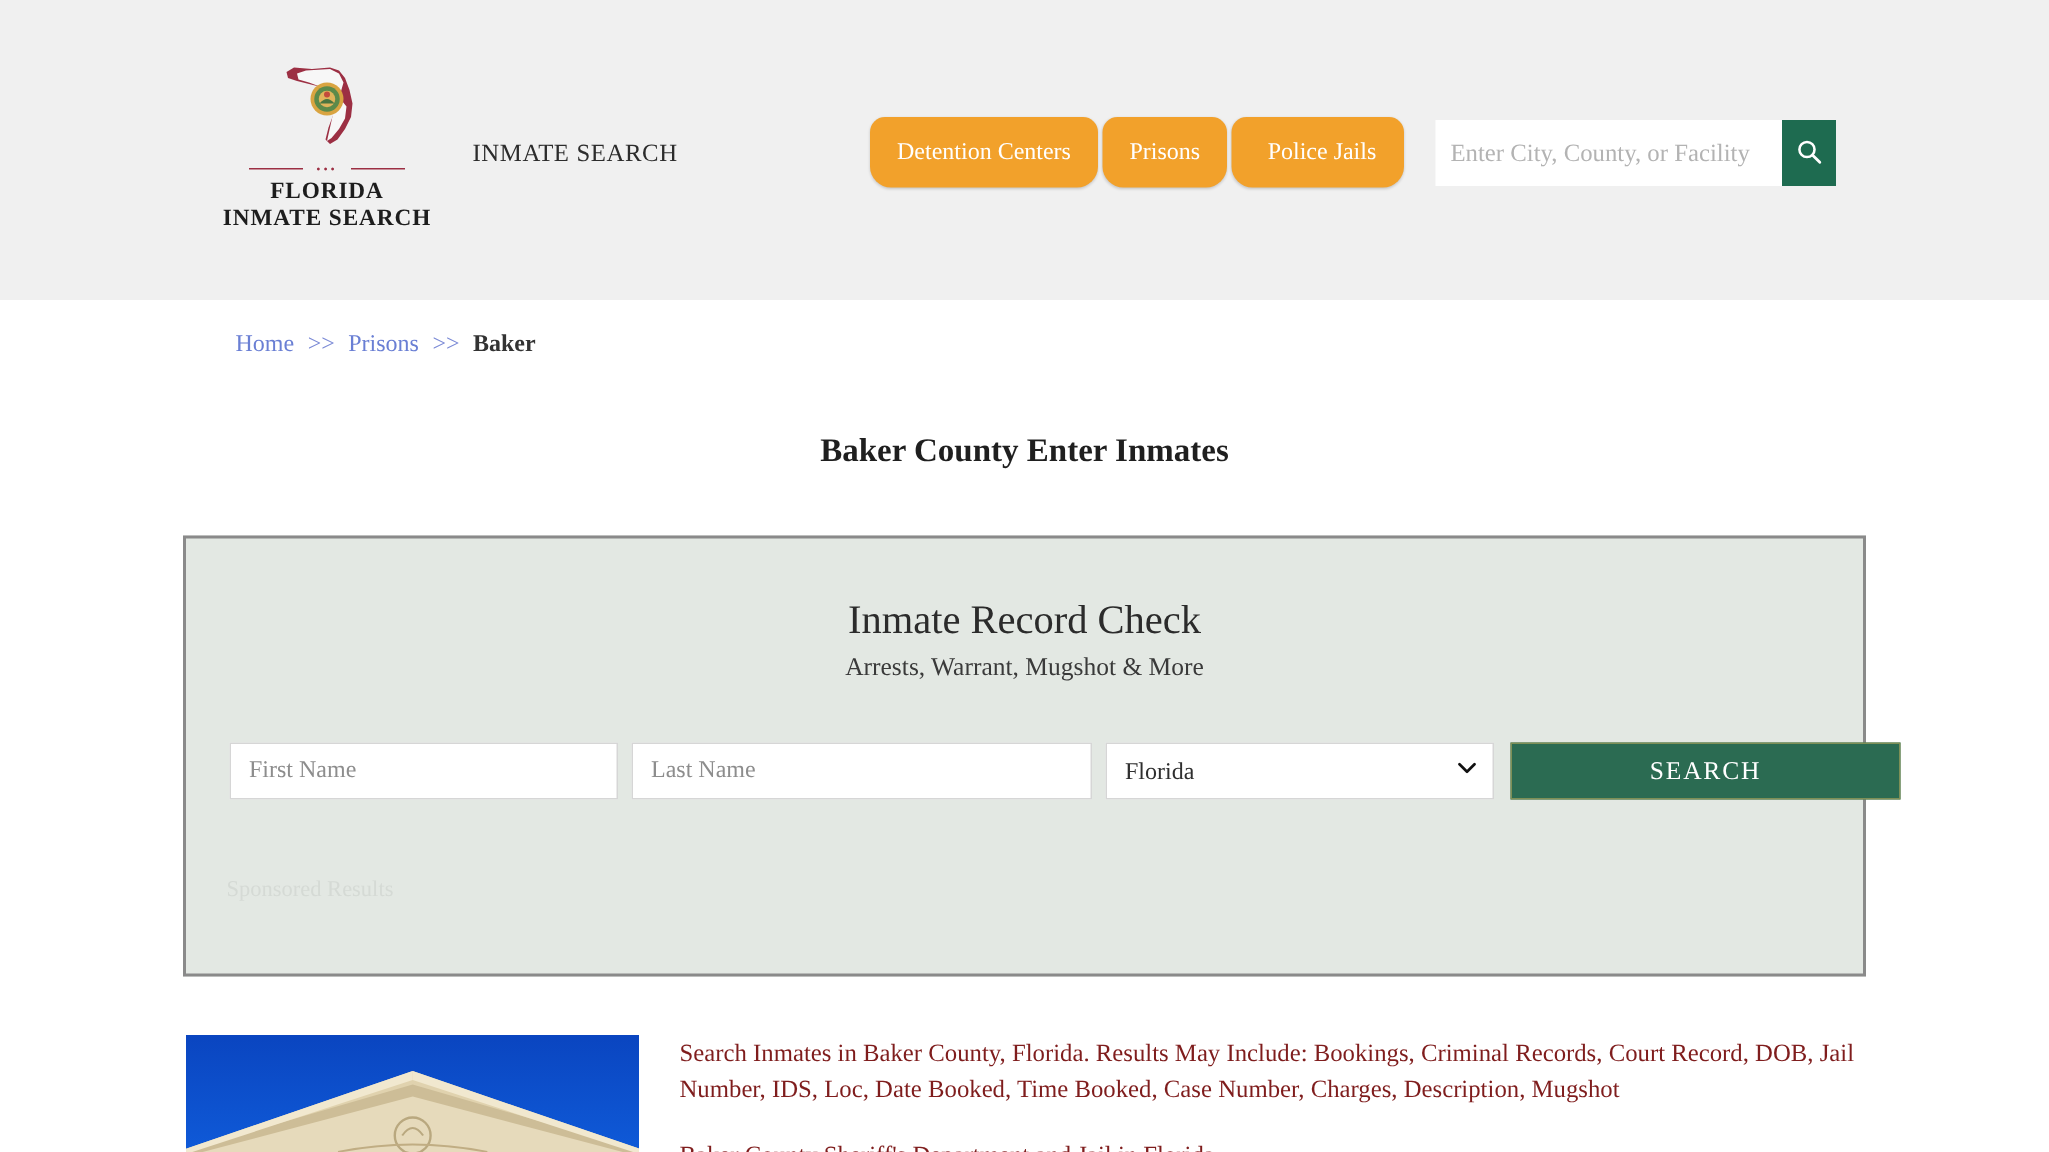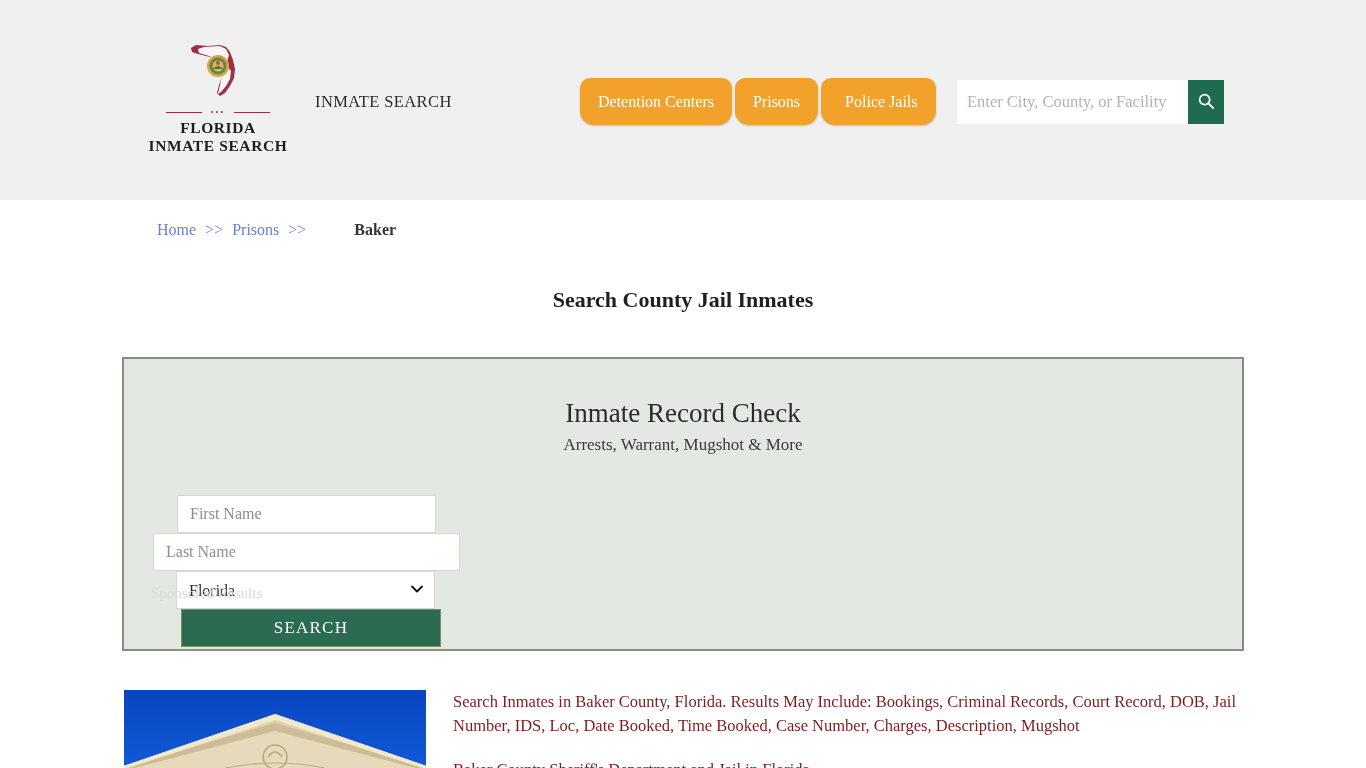--- a/index.html
+++ b/index.html
@@ -151,21 +151,20 @@
     color: #6a7fd4;
     text-decoration: none;
   }
   .breadcrumb .sep {
     color: #7b8ad6;
     margin: 0 5px;
   }
   .breadcrumb .current {
     color: #333;
     font-weight: bold;
-    margin-left: 39px;
   }
 
   
   .page-title {
     position: absolute;
     left: 0;
     top: 272px;
     width: 1366px;
     text-align: center;
     font-size: 22px;
@@ -194,22 +193,21 @@
     margin-top: 6px;
     text-align: center;
     font-size: 17px;
     color: #3a3a3a;
   }
   .form-row {
     position: absolute;
     left: 29px;
     top: 136px;
     display: flex;
-    align-items: center;
-    flex-direction: column;
+    align-items: flex-end;
   }
   .field {
     height: 38px;
     background: #ffffff;
     border: 1px solid #d6d6d6;
     font-family: "Liberation Serif", "DejaVu Serif", serif;
     font-size: 16px;
     color: #3b3b3b;
     padding: 0 12px;
     outline: none;
@@ -352,21 +350,21 @@
 </header>
 
 <div class="breadcrumb">
   <a href="#">Home</a>
   <span class="sep">&gt;&gt;</span>
   <a href="#">Prisons</a>
   <span class="sep">&gt;&gt;</span>
   <span class="current">Baker</span>
 </div>
 
-<h1 class="page-title">Search County Jail Inmates</h1>
+<h1 class="page-title">Baker County Enter Inmates</h1>
 
 <section class="record-panel">
   <div class="panel-title">Inmate Record Check</div>
   <div class="panel-sub">Arrests, Warrant, Mugshot &amp; More</div>
 
   <form class="form-row">
     <input type="text" class="field field-first" placeholder="First Name" style="">
 
     <input type="text" class="field field-last" placeholder="Last Name" style="">
 

